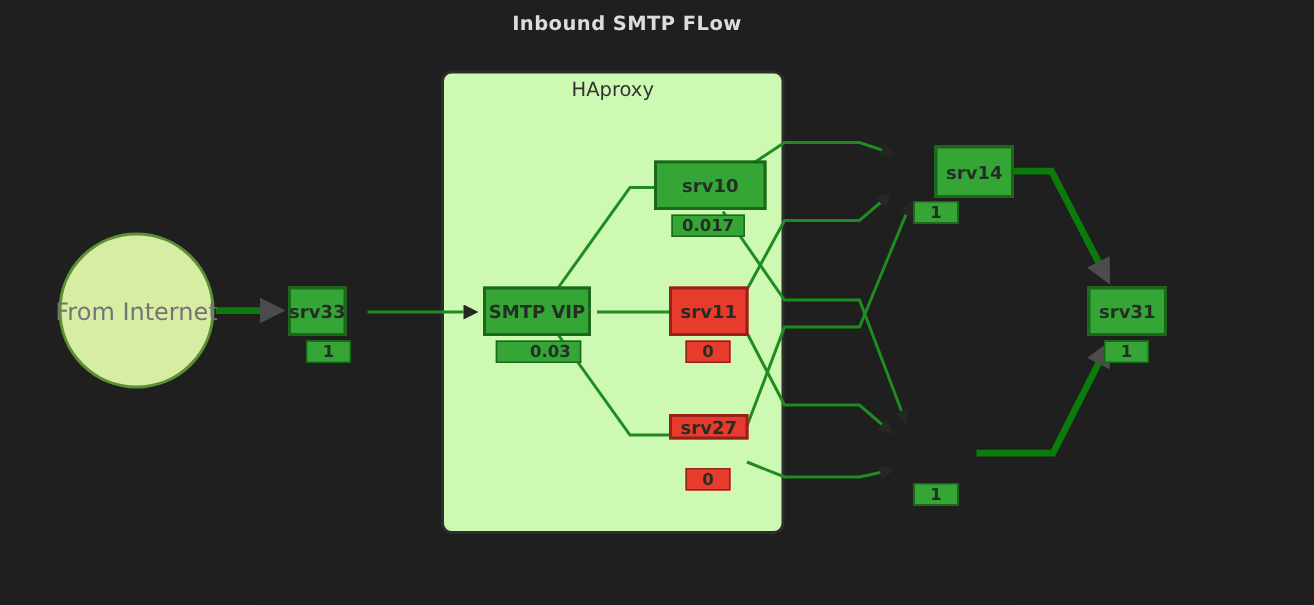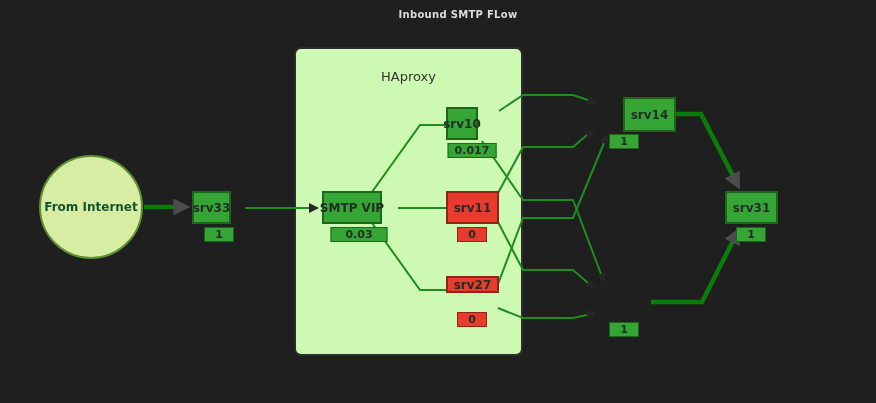--- a/index.html
+++ b/index.html
@@ -4,30 +4,30 @@
 <style>
   html,body{margin:0;padding:0;}
   body{
     width:876px;height:403px;position:relative;overflow:hidden;
     background:var(--background);
     font-family:"DejaVu Sans","Liberation Sans",sans-serif;
   }
   .stage{position:absolute;inset:0;}
   .diagram-title{
     position:absolute;top:9px;left:418px;transform:translateX(-50%);
-    color:var(--title-text);font-size:10px;font-weight:bold;letter-spacing:.3px;white-space:nowrap;margin-left:40px;
+    color:var(--title-text);font-size:13px;font-weight:bold;letter-spacing:.3px;white-space:nowrap;
   }
   .container{
     position:absolute;z-index:1;box-sizing:border-box;
     background:var(--container-fill);
     border:2px solid var(--container-border);
     border-radius:7px;
   }
   .container-title{
-    text-align:center;margin-top:20px;font-size:13px;
+    text-align:center;margin-top:4px;font-size:13px;
     color:var(--container-title-text);
   }
   svg.edges{position:absolute;left:0;top:0;z-index:2;}
   .e-thin{fill:none;stroke:var(--edge-green);stroke-width:2;}
   .e-thick{fill:none;stroke:var(--edge-thick);stroke-width:4.5;}
   .mg{fill:var(--arrow-gray);}
   .md{fill:var(--arrow-dark);}
   .node{
     position:absolute;z-index:3;box-sizing:border-box;
     display:flex;align-items:center;justify-content:center;
@@ -37,28 +37,28 @@
   .node.red{background:var(--node-red);border-color:var(--node-red-border);}
   .node-label{font-weight:bold;font-size:12px;color:var(--label-text);white-space:nowrap;}
   .badge{
     position:absolute;z-index:4;transform:translateX(-50%);box-sizing:border-box;
     height:15px;line-height:13px;min-width:30px;padding:0 6px;text-align:center;
     font-size:11px;font-weight:bold;color:var(--label-text);
     border:1px solid;
   }
   .badge.green{background:var(--node-green);border-color:var(--node-green-border);}
   .badge.red{background:var(--node-red);border-color:var(--node-red-border);}
-  .badge.wide{min-width:57px;}
+  .badge.wide{min-width:57px;text-align:right;}
   .circle-node{
     position:absolute;z-index:3;box-sizing:border-box;
     left:39px;top:155px;width:104px;height:104px;border-radius:50%;
     background:var(--circle-fill);border:2px solid var(--circle-border);
     display:flex;align-items:center;justify-content:center;
   }
-  .circle-label{font-weight:bold;font-size:12px;color:#14532d;white-space:nowrap;}
+  .circle-label{font-weight:normal;font-size:16px;color:#737373;white-space:nowrap;}
 </style>
 </head>
 <body>
 
 <div class="stage">
 
   <div class="diagram-title">Inbound SMTP FLow</div>
 
   <div class="container" style="left:294px;top:47px;width:229px;height:309px">
     <div class="container-title">HAproxy</div>
@@ -93,26 +93,26 @@
 
   <div class="circle-node">
     <span class="circle-label">From Internet</span>
   </div>
 
   <div class="node green" style="left:192px;top:191px;width:39px;height:33px">
     <span class="node-label">srv33</span>
   </div>
   <div class="badge green" style="left:219px;top:227px">1</div>
 
-  <div class="node green" style="left:322px;top:191px;width:60px;height:33px">
+  <div class="node green" style="left:322px;top:191px;width:72px;height:33px">
     <span class="node-label">SMTP VIP</span>
   </div>
   <div class="badge wide green" style="left:359px;top:227px">0.03</div>
 
-  <div class="node green" style="left:446px;top:107px;width:32px;height:33px">
+  <div class="node green" style="left:436px;top:107px;width:75px;height:33px">
     <span class="node-label">srv10</span>
   </div>
   <div class="badge green" style="left:472px;top:143px">0.017</div>
 
   <div class="node red" style="left:446px;top:191px;width:53px;height:33px">
     <span class="node-label">srv11</span>
   </div>
   <div class="badge red" style="left:472px;top:227px">0</div>
 
   <div class="node red" style="left:446px;top:276px;width:53px;height:17px">

